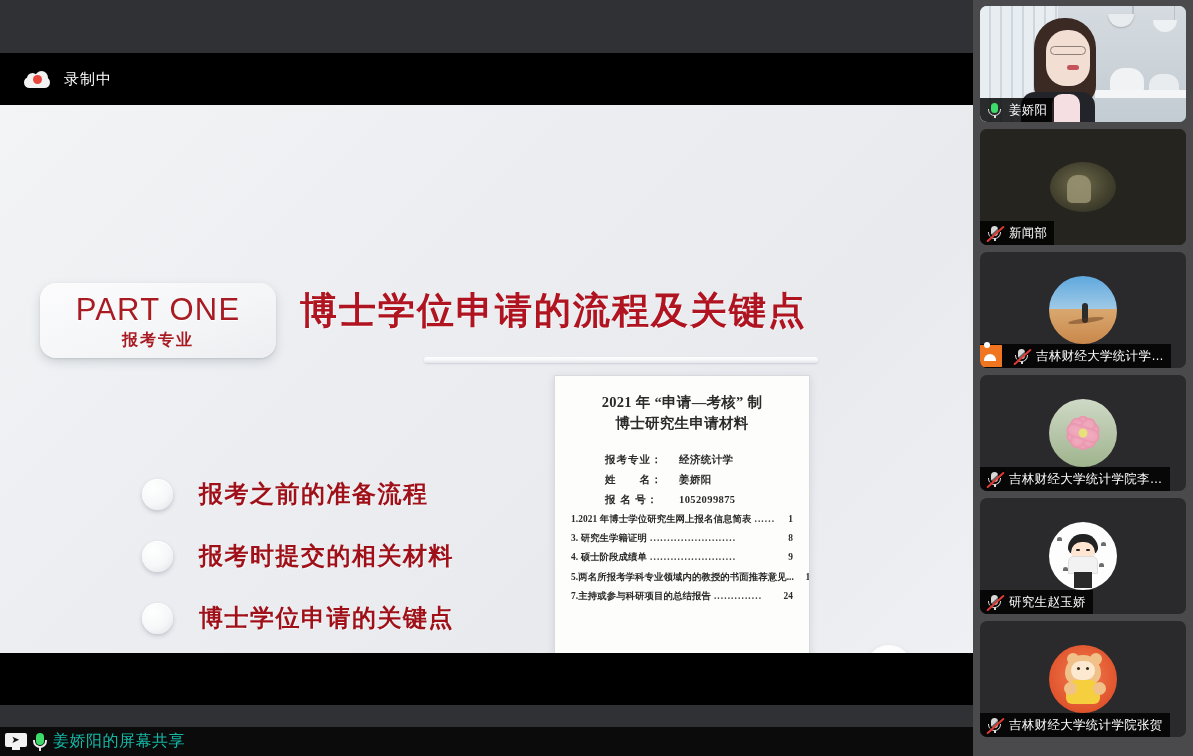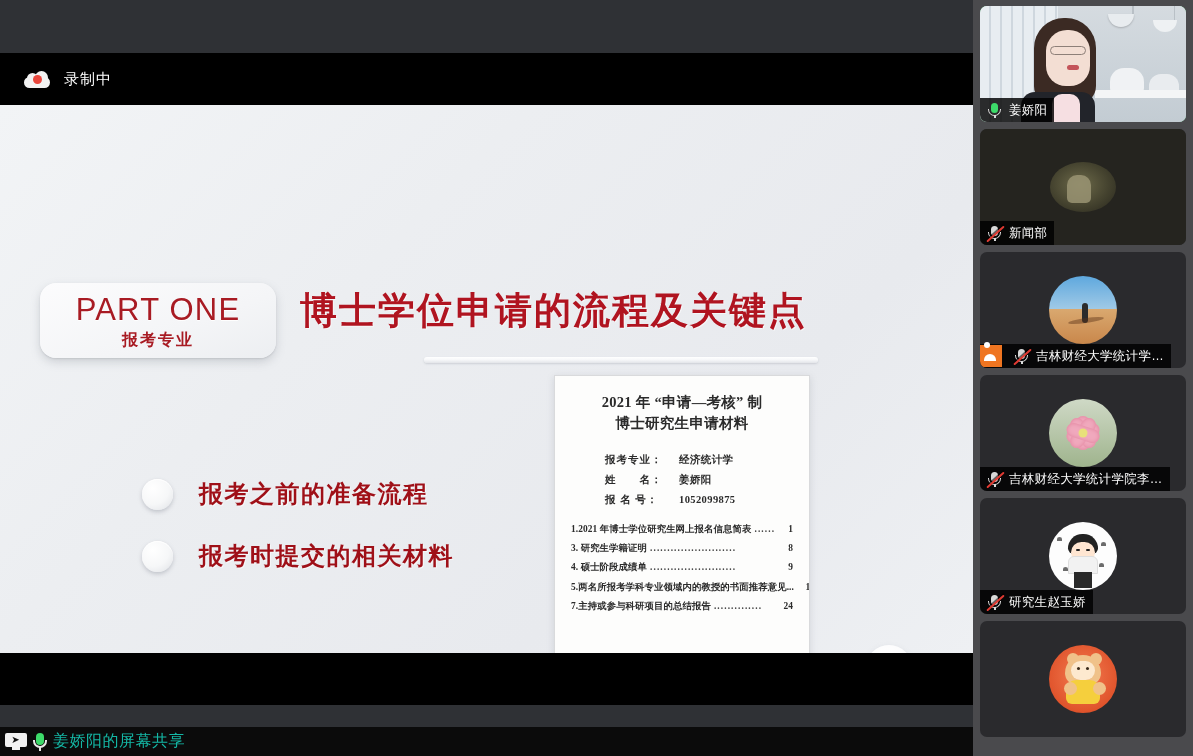--- a/index.html
+++ b/index.html
@@ -118,21 +118,21 @@
     z-index: 5;
     font-family: "Liberation Serif", "DejaVu Serif", serif;
     color: #2b2b2b;
     overflow: hidden;
   }
   .doc-title { text-align: center; font-size: 14.5px; font-weight: 700; line-height: 1.45; letter-spacing: 0.3px; }
   .doc-meta { margin-top: 16px; padding-left: 34px; }
   .doc-meta-row { display: flex; font-size: 10.5px; line-height: 1.9; font-weight: 700; gap: 12px; }
   .doc-meta-label { width: 62px; letter-spacing: 1px; }
   .doc-meta-val { letter-spacing: 0.4px; }
-  .doc-toc { margin-top: 10px; }
+  .doc-toc { margin-top: 0; }
   .toc-row {
     display: flex; align-items: baseline;
     font-size: 9.4px; line-height: 2.05; font-weight: 700;
     letter-spacing: 0.1px; white-space: nowrap;
   }
   .toc-label { flex: 0 0 auto; }
   .toc-lead {
     flex: 1 1 auto; overflow: hidden; margin: 0 3px;
     letter-spacing: 1.1px; color: #444;
   }
@@ -336,20 +336,24 @@
 
       <div class="bullets">
         <div class="bullet-row">
           <span class="bullet-dot"></span>
           <span class="bullet-text">报考之前的准备流程</span>
         </div>
         <div class="bullet-row">
           <span class="bullet-dot"></span>
           <span class="bullet-text">报考时提交的相关材料</span>
         </div>
+        <div class="bullet-row">
+          <span class="bullet-dot"></span>
+          <span class="bullet-text">博士学位申请的关键点</span>
+        </div>
       </div>
 
       <span class="deco deco-a"></span>
 
       <div class="doc-scan">
         <div class="doc-title">
           <div>2021 年 “申请—考核” 制</div>
           <div>博士研究生申请材料</div>
         </div>
         <div class="doc-meta">
@@ -553,16 +557,26 @@
               <span class="hood"></span>
             <span class="faceT"></span>
               <span class="eL"></span>
               <span class="eR"></span>
             <span class="shirtT"></span>
               <span class="pawL"></span>
               <span class="pawR"></span>
           </span>
         </span>
       </div>
+      <div class="namebar">
+        <span class="mic-ico off">
+          <span class="cap"></span>
+            <span class="arc"></span>
+            <span class="stem"></span>
+          <span class="slash-bg"></span>
+            <span class="slash"></span>
+        </span>
+        <span class="name-text">吉林财经大学统计学院张贺</span>
+      </div>
     </div>
 
   </div>
 </div>
 
 </body></html>

